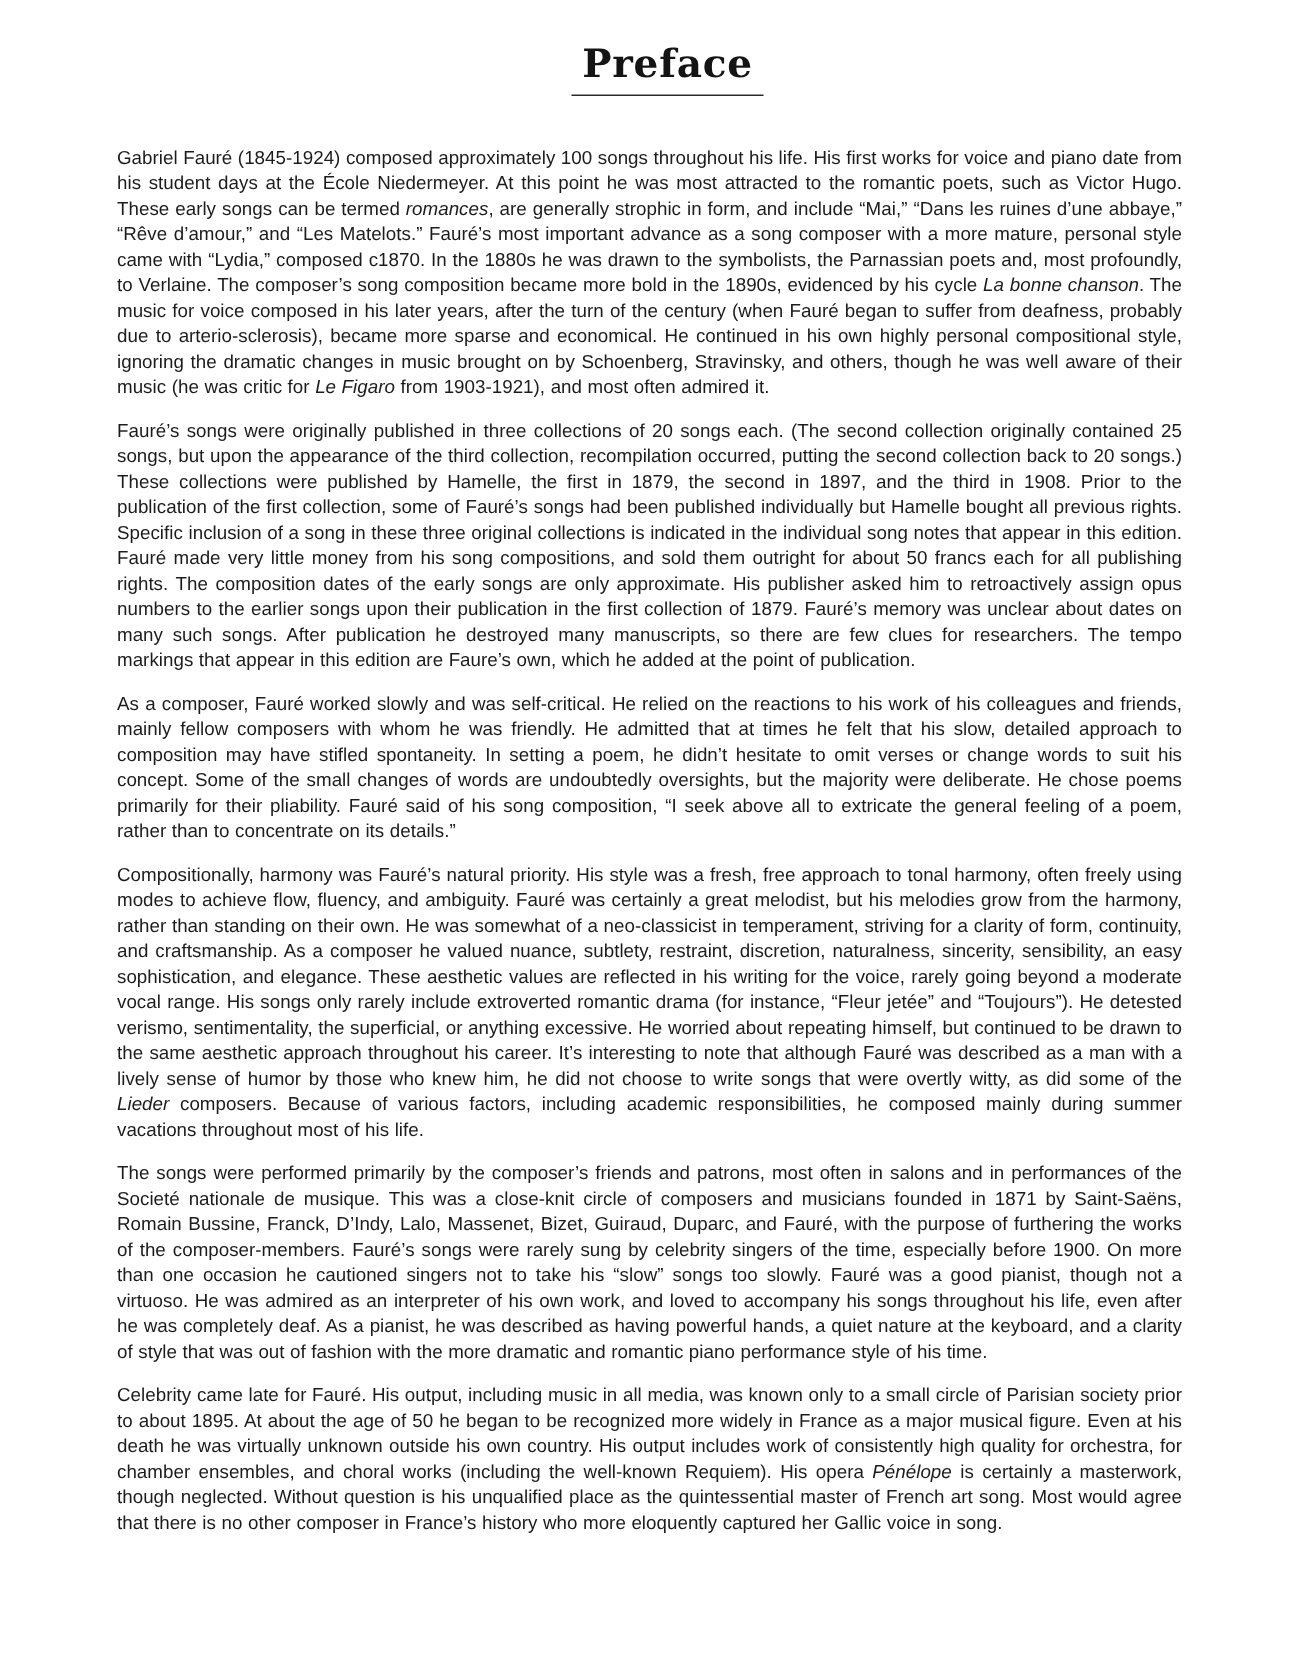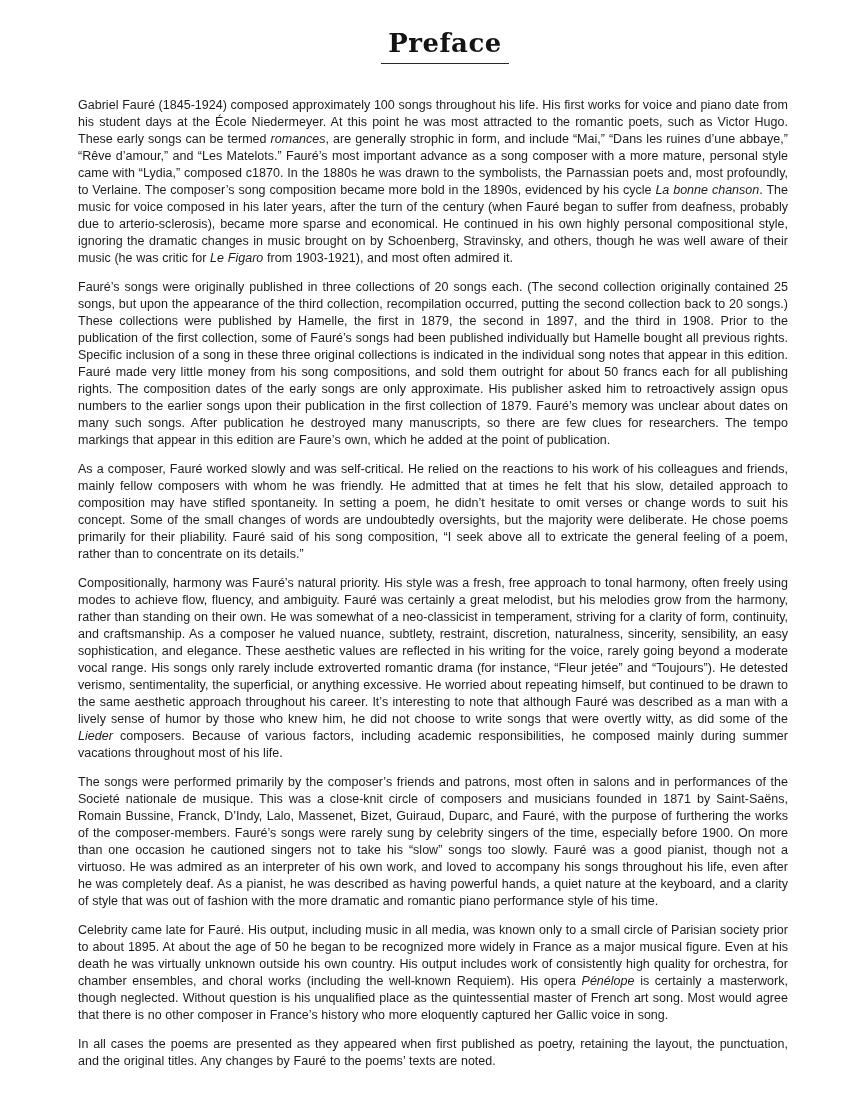--- a/index.html
+++ b/index.html
@@ -53,15 +53,14 @@
   <h1 class="doc-title">
     <span class="title-text">Preface</span>
   </h1>
   <main class="body-col">
       <p class="para"><span>Gabriel Fauré (1845-1924) composed approximately 100 songs throughout his life. His first works for voice and piano date from his student days at the École Niedermeyer. At this point he was most attracted to the romantic poets, such as Victor Hugo. These early songs can be termed </span><em>romances</em><span>, are generally strophic in form, and include “Mai,” “Dans les ruines d’une abbaye,” “Rêve d’amour,” and “Les Matelots.” Fauré’s most important advance as a song composer with a more mature, personal style came with “Lydia,” composed c1870. In the 1880s he was drawn to the symbolists, the Parnassian poets and, most profoundly, to Verlaine. The composer’s song composition became more bold in the 1890s, evidenced by his cycle </span><em>La bonne chanson</em><span>. The music for voice composed in his later years, after the turn of the century (when Fauré began to suffer from deafness, probably due to arterio-sclerosis), became more sparse and economical. He continued in his own highly personal compositional style, ignoring the dramatic changes in music brought on by Schoenberg, Stravinsky, and others, though he was well aware of their music (he was critic for </span><em>Le Figaro</em><span> from 1903-1921), and most often admired it.</span></p>
       <p class="para"><span>Fauré’s songs were originally published in three collections of 20 songs each. (The second collection originally contained 25 songs, but upon the appearance of the third collection, recompilation occurred, putting the second collection back to 20 songs.) These collections were published by Hamelle, the first in 1879, the second in 1897, and the third in 1908. Prior to the publication of the first collection, some of Fauré’s songs had been published individually but Hamelle bought all previous rights. Specific inclusion of a song in these three original collections is indicated in the individual song notes that appear in this edition. Fauré made very little money from his song compositions, and sold them outright for about 50 francs each for all publishing rights. The composition dates of the early songs are only approximate. His publisher asked him to retroactively assign opus numbers to the earlier songs upon their publication in the first collection of 1879. Fauré’s memory was unclear about dates on many such songs. After publication he destroyed many manuscripts, so there are few clues for researchers. The tempo markings that appear in this edition are Faure’s own, which he added at the point of publication.</span></p>
       <p class="para"><span>As a composer, Fauré worked slowly and was self-critical. He relied on the reactions to his work of his colleagues and friends, mainly fellow composers with whom he was friendly. He admitted that at times he felt that his slow, detailed approach to composition may have stifled spontaneity. In setting a poem, he didn’t hesitate to omit verses or change words to suit his concept. Some of the small changes of words are undoubtedly oversights, but the majority were deliberate. He chose poems primarily for their pliability. Fauré said of his song composition, “I seek above all to extricate the general feeling of a poem, rather than to concentrate on its details.”</span></p>
       <p class="para"><span>Compositionally, harmony was Fauré’s natural priority. His style was a fresh, free approach to tonal harmony, often freely using modes to achieve flow, fluency, and ambiguity. Fauré was certainly a great melodist, but his melodies grow from the harmony, rather than standing on their own. He was somewhat of a neo-classicist in temperament, striving for a clarity of form, continuity, and craftsmanship. As a composer he valued nuance, subtlety, restraint, discretion, naturalness, sincerity, sensibility, an easy sophistication, and elegance. These aesthetic values are reflected in his writing for the voice, rarely going beyond a moderate vocal range. His songs only rarely include extroverted romantic drama (for instance, “Fleur jetée” and “Toujours”). He detested verismo, sentimentality, the superficial, or anything excessive. He worried about repeating himself, but continued to be drawn to the same aesthetic approach throughout his career. It’s interesting to note that although Fauré was described as a man with a lively sense of humor by those who knew him, he did not choose to write songs that were overtly witty, as did some of the </span><em>Lieder</em><span> composers. Because of various factors, including academic responsibilities, he composed mainly during summer vacations throughout most of his life.</span></p>
       <p class="para"><span>The songs were performed primarily by the composer’s friends and patrons, most often in salons and in performances of the Societé nationale de musique. This was a close-knit circle of composers and musicians founded in 1871 by Saint-Saëns, Romain Bussine, Franck, D’Indy, Lalo, Massenet, Bizet, Guiraud, Duparc, and Fauré, with the purpose of furthering the works of the composer-members. Fauré’s songs were rarely sung by celebrity singers of the time, especially before 1900. On more than one occasion he cautioned singers not to take his “slow” songs too slowly. Fauré was a good pianist, though not a virtuoso. He was admired as an interpreter of his own work, and loved to accompany his songs throughout his life, even after he was completely deaf. As a pianist, he was described as having powerful hands, a quiet nature at the keyboard, and a clarity of style that was out of fashion with the more dramatic and romantic piano performance style of his time.</span></p>
       <p class="para"><span>Celebrity came late for Fauré.  His output, including music in all media, was known only to a small circle of Parisian society prior to about 1895. At about the age of 50 he began to be recognized more widely in France as a major musical figure. Even at his death he was virtually unknown outside his own country. His output includes work of consistently high quality for orchestra, for chamber ensembles, and choral works (including the well-known Requiem). His opera </span><em>Pénélope</em><span> is certainly a masterwork, though neglected. Without question is his unqualified place as the quintessential master of French art song. Most would agree that there is no other composer in France’s history who more eloquently captured her Gallic voice in song.</span></p>
-      <p class="para"><span>In all cases the poems are presented as they appeared when first published as poetry, retaining the layout, the punctuation, and the original titles. Any changes by Fauré to the poems’ texts are noted.</span></p>
     </main>
 </div>
 
 </body></html>

